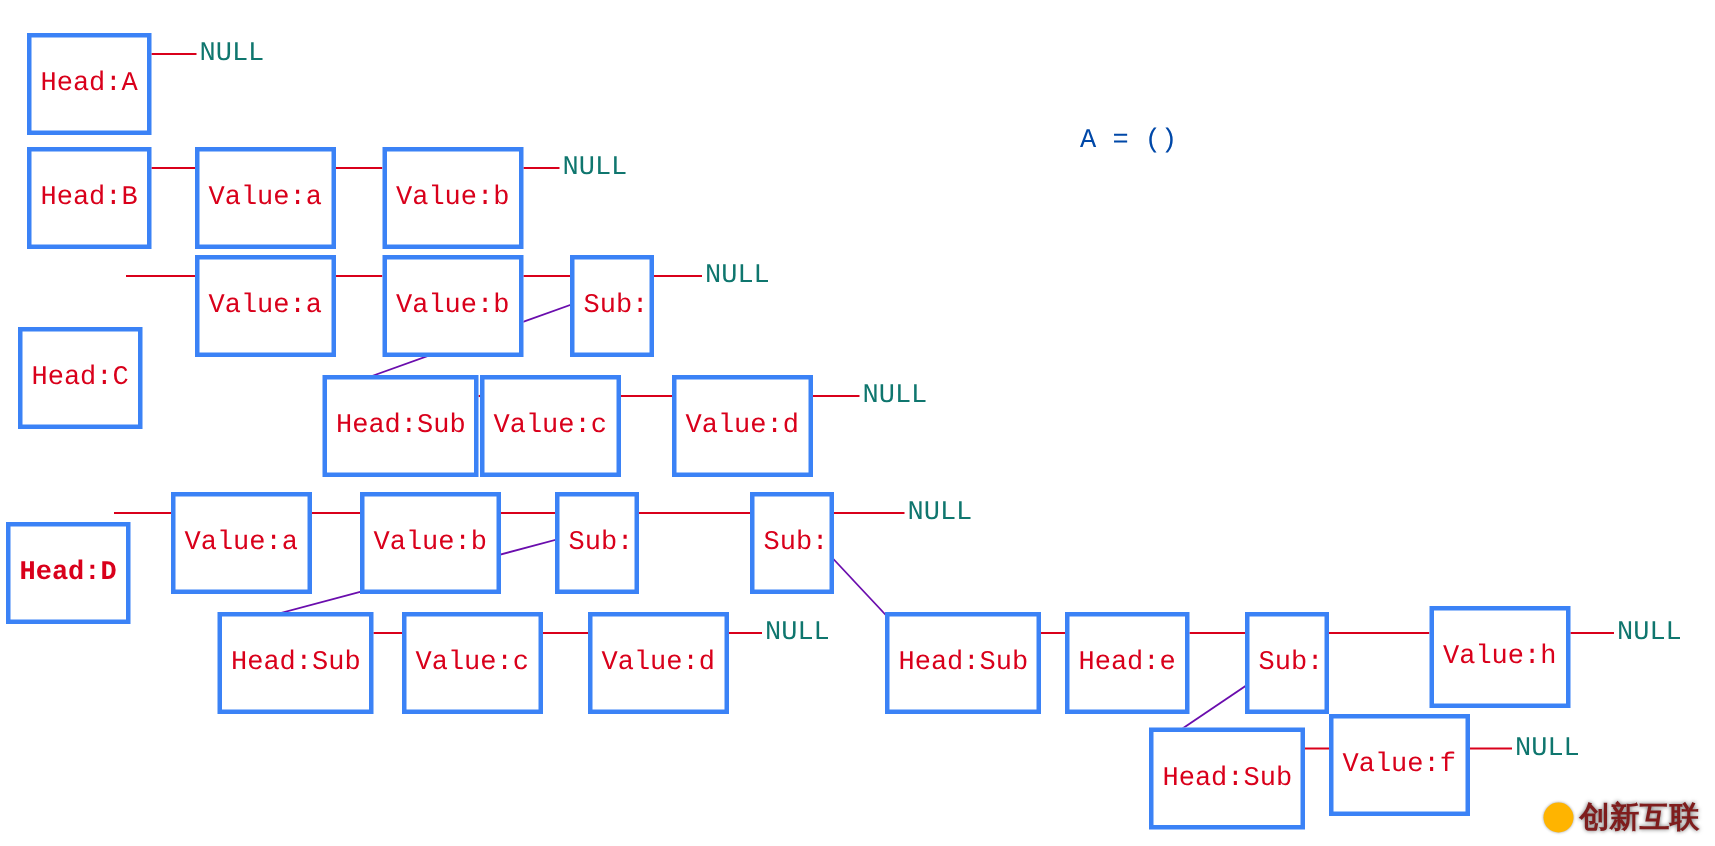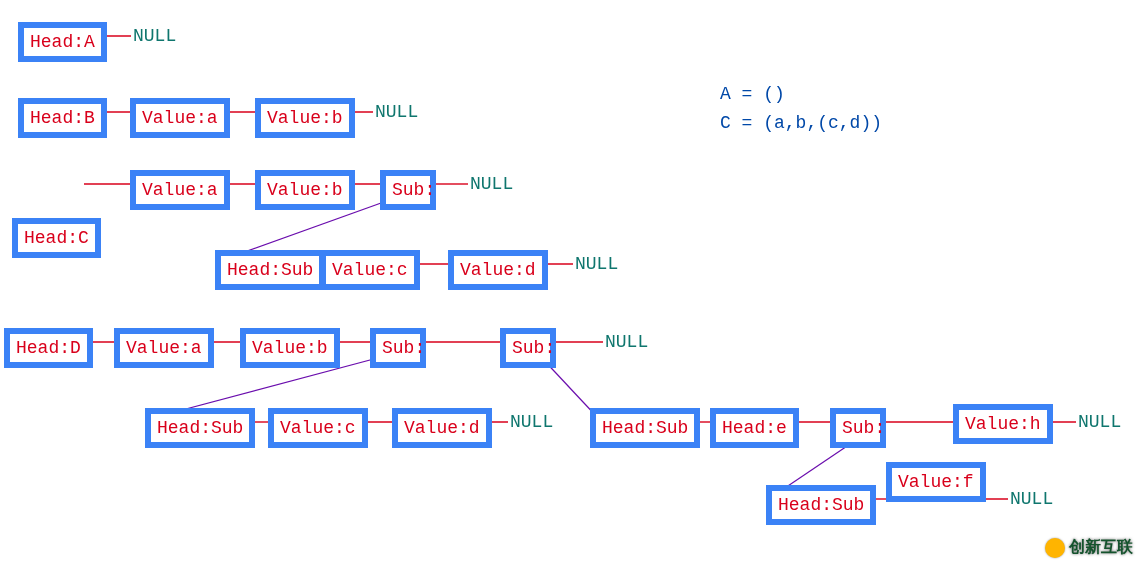--- a/index.html
+++ b/index.html
@@ -8,24 +8,24 @@
     width: 1143px;
     height: 564px;
     position: relative;
     background: #ffffff;
     font-family: "SimSun", "Courier New", monospace;
     font-size: 18px;
     overflow: hidden;
   }
   .node {
     position: absolute;
-    border: 6px solid #3b82f6;
+    border: 3px solid #3b82f6;
     background: #ffffff;
     color: #d9001b;
-    padding: 4px 6px;
+    padding: 21px 6px;
     white-space: nowrap;
     z-index: 2;
   }
   .null-label {
     position: absolute;
     color: #0f766e;
     white-space: nowrap;
     z-index: 2;
   }
   .legend {
@@ -41,81 +41,81 @@
     position: absolute;
     left: 0; top: 0;
     width: 1143px; height: 564px;
     z-index: 1;
     pointer-events: none;
   }
   .watermark {
     position: absolute;
     right: 10px;
     bottom: 6px;
-    font-size: 16px;
+    font-size: 20px;
     font-weight: bold;
-    color: #14532d;
+    color: #7f1d1d;
     text-shadow: 0 0 3px rgba(0,0,0,.6);
     z-index: 3;
     display: flex;
     align-items: center;
     gap: 4px;
   }
   .watermark .wm-icon {
     width: 20px; height: 20px;
     background: #ffb400;
     border-radius: 50%;
     display: inline-block;
     box-shadow: 0 0 2px rgba(0,0,0,.4);
   }
 </style>
 </head>
 <body>
 
-<div class="legend" style="left:720px; top:80px;"><div>A = ()</div><div>C = (a,b,(c,d))</div></div>
+<div class="legend" style="left:720px; top:80px;"><div>A = ()</div></div>
 
 <div class="node" style="left:18px; top:22px;">Head:A</div>
 <div class="null-label" style="left:133px; top:26px;">NULL</div>
 
 <div class="node" style="left:18px; top:98px;">Head:B</div>
 <div class="node" style="left:130px; top:98px;">Value:a</div>
 <div class="node" style="left:255px; top:98px;">Value:b</div>
 <div class="null-label" style="left:375px; top:102px;">NULL</div>
 
 <div class="node" style="left:12px; top:170px;margin-top:48px;">Head:C</div>
 <div class="node" style="left:130px; top:170px;">Value:a</div>
 <div class="node" style="left:255px; top:170px;">Value:b</div>
 <div class="node" style="left:380px; top:170px; width:56px;">Sub:</div>
 <div class="null-label" style="left:470px; top:174px;">NULL</div>
 
 <div class="node" style="left:215px; top:250px;">Head:Sub</div>
 <div class="node" style="left:320px; top:250px;">Value:c</div>
 <div class="node" style="left:448px; top:250px;">Value:d</div>
 <div class="null-label" style="left:575px; top:254px;">NULL</div>
 
-<div class="node" style="left:4px; top:328px;">Head:D</div>
+<div class="node" style="left:4px; top:348px;font-weight:bold;">Head:D</div>
 <div class="node" style="left:114px; top:328px;">Value:a</div>
 <div class="node" style="left:240px; top:328px;">Value:b</div>
 <div class="node" style="left:370px; top:328px; width:56px;">Sub:</div>
 <div class="node" style="left:500px; top:328px; width:56px;">Sub:</div>
 <div class="null-label" style="left:605px; top:332px;">NULL</div>
 
 <div class="node" style="left:145px; top:408px;">Head:Sub</div>
 <div class="node" style="left:268px; top:408px;">Value:c</div>
 <div class="node" style="left:392px; top:408px;">Value:d</div>
 <div class="null-label" style="left:510px; top:412px;">NULL</div>
 
 <div class="node" style="left:590px; top:408px;">Head:Sub</div>
 <div class="node" style="left:710px; top:408px;">Head:e</div>
 <div class="node" style="left:830px; top:408px; width:56px;">Sub:</div>
 <div class="node" style="left:953px; top:404px;">Value:h</div>
 <div class="null-label" style="left:1078px; top:412px;">NULL</div>
 
 <div class="node" style="left:766px; top:485px;">Head:Sub</div>
-<div class="node" style="left:886px; top:462px;">Value:f</div>
+<div class="node" style="left:886px; top:476px;">Value:f</div>
 <div class="null-label" style="left:1010px; top:489px;">NULL</div>
 
 <div class="watermark">
   <span class="wm-icon"></span>
   <span>创新互联</span>
 </div>
 
 <svg class="lines">
 
   <g stroke="#d9001b" stroke-width="1.4">

